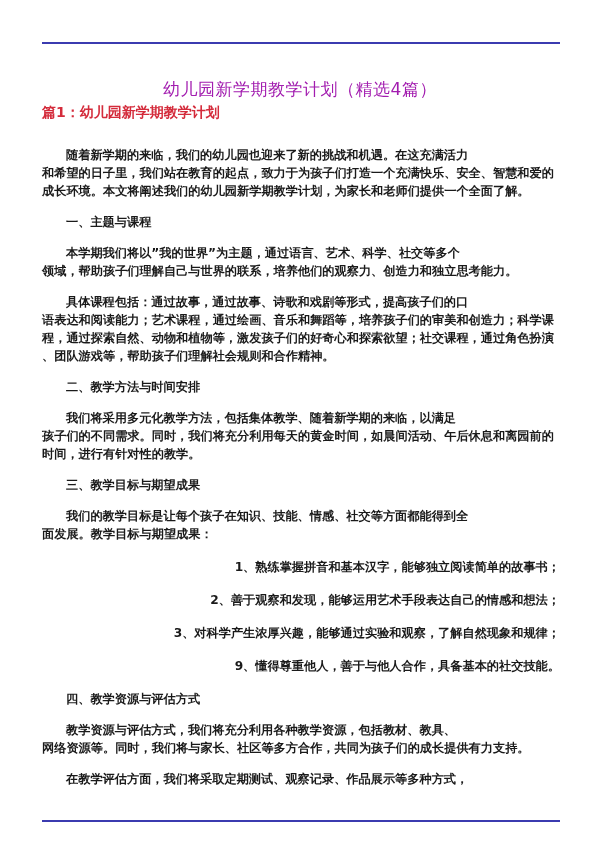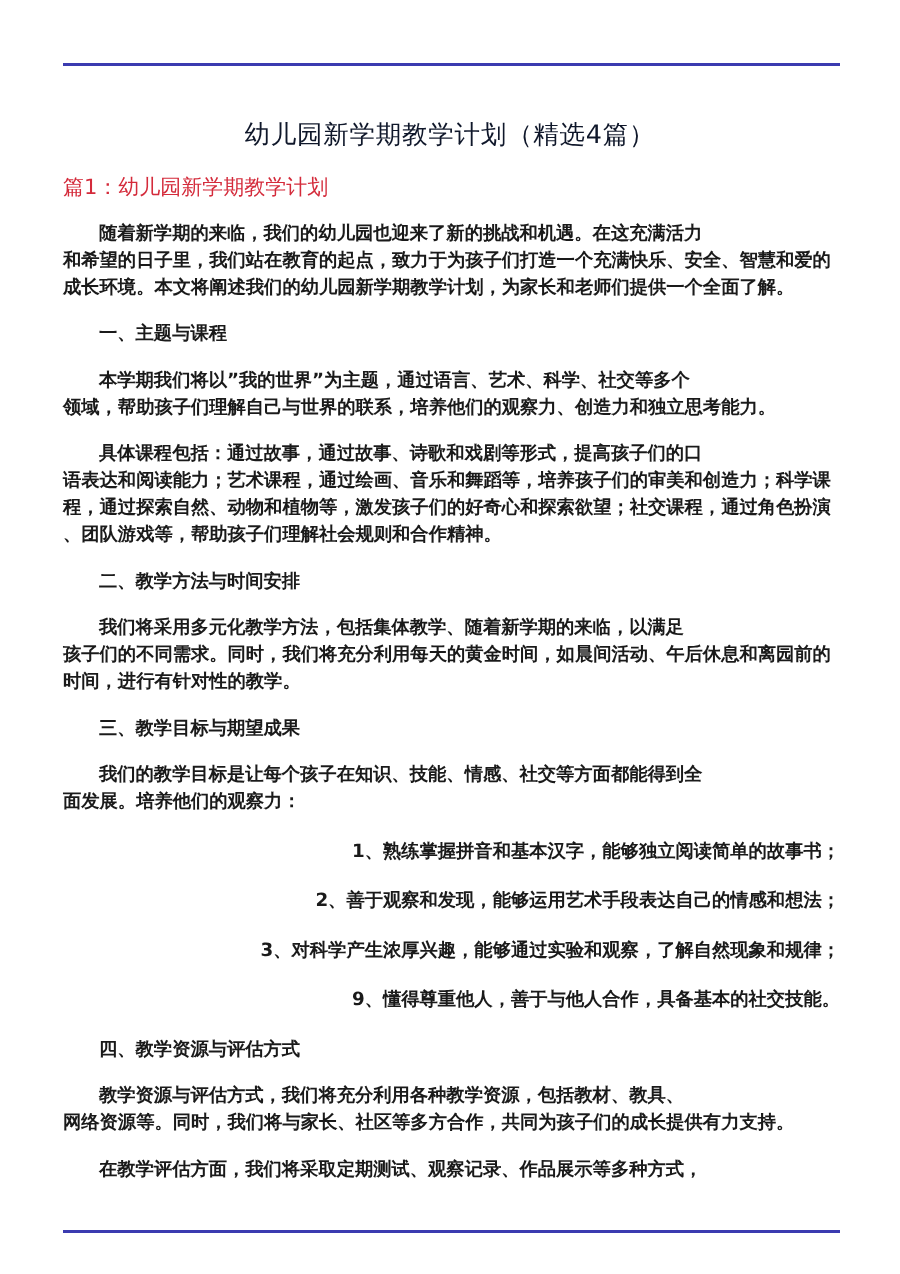--- a/index.html
+++ b/index.html
@@ -25,29 +25,29 @@
     .rule-top { top: 42px; }
     .rule-bottom { top: 820px; }
 
     .doc-title {
       position: absolute;
       top: 78px;
       left: 0;
       width: 600px;
       text-align: center;
       font-size: 17px;
-      color: #0f172a;
+      color: #a21caf;
       letter-spacing: 0.5px;
     }
     .section-heading {
       position: absolute;
-      top: 116px;
+      top: 104px;
       left: 42px;
       font-size: 14px;
-      font-weight: normal;
+      font-weight: bold;
       color: #d42b3b;
     }
 
     .body {
       position: absolute;
       top: 146px;
       left: 42px;
       width: 518px;
       font-size: 12.2px;
       line-height: 18px;
@@ -114,21 +114,21 @@
     <div class="line">孩子们的不同需求。同时，我们将充分利用每天的黄金时间，如晨间活动、午后休息和离园前的</div>
     <div class="line">时间，进行有针对性的教学。</div>
   </div>
 
   <div class="gap"></div>
 
   <div class="sub-heading">三、教学目标与期望成果</div>
   <div class="gap"></div>
   <div>
     <div class="line indent">我们的教学目标是让每个孩子在知识、技能、情感、社交等方面都能得到全</div>
-    <div class="line">面发展。培养他们的观察力：</div>
+    <div class="line">面发展。教学目标与期望成果：</div>
   </div>
   <div class="gap-list"></div>
   <div class="list-item">1、熟练掌握拼音和基本汉字，能够独立阅读简单的故事书；</div>
   <div class="gap-list"></div>
   <div class="list-item">2、善于观察和发现，能够运用艺术手段表达自己的情感和想法；</div>
   <div class="gap-list"></div>
   <div class="list-item">3、对科学产生浓厚兴趣，能够通过实验和观察，了解自然现象和规律；</div>
   <div class="gap-list"></div>
   <div class="list-item">9、懂得尊重他人，善于与他人合作，具备基本的社交技能。</div>
 

